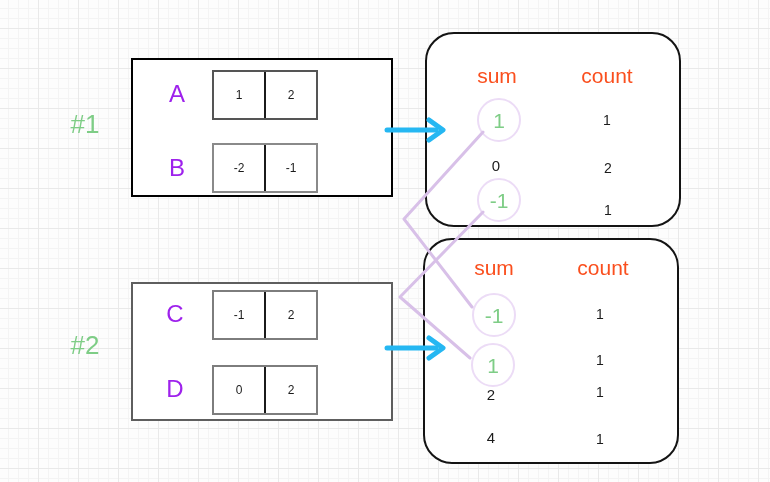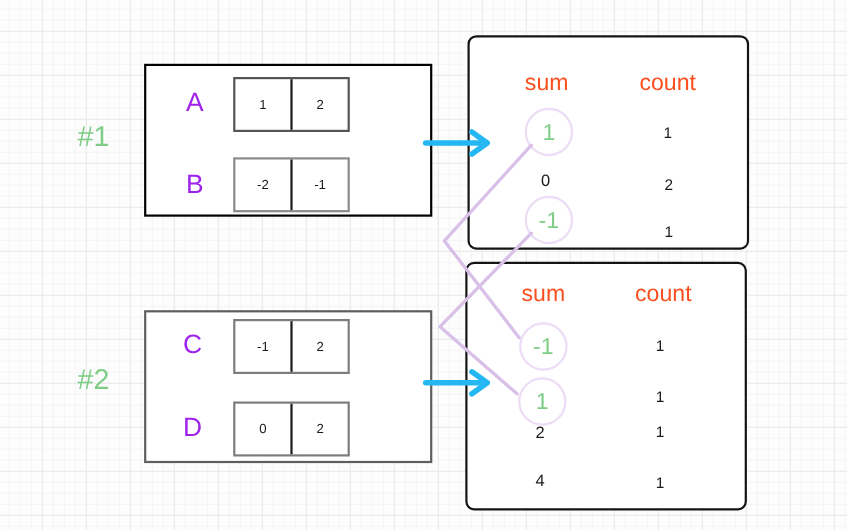--- a/index.html
+++ b/index.html
@@ -30,21 +30,21 @@
   .box2{border-color:#5e5e5e;}
   .arr-name{font-size:24px;color:var(--purple);}
   .cells{position:absolute;display:flex;background:#fff;border:2px solid currentColor;color:#555;}
   .cells-b{color:#8a8a8a;}
   .cells-c,.cells-d{color:#7d7d7d;}
   .cell{width:50px;height:46px;display:flex;align-items:center;justify-content:center;
         font-size:12px;color:var(--text);}
   .cell + .cell{border-left:2px solid currentColor;color:currentColor;}
   .cell + .cell, .cell{color:var(--text);}
   .cell + .cell{border-left-color:inherit;}
-  .round-box{position:absolute;background:#fff;border:2px solid #141414;border-radius:8px;box-sizing:border-box;text-decoration:underline;}
+  .round-box{position:absolute;background:#fff;border:2px solid #141414;border-radius:29px;box-sizing:border-box;text-decoration:underline;}
   .hdr{font-size:21px;color:var(--orange);}
   .circ{width:40px;height:40px;border:2px solid var(--lavender_circle);border-radius:50%;
         display:flex;align-items:center;justify-content:center;
         font-size:21px;color:var(--green);background:#fff;}
   .sumv{font-size:15px;color:var(--text);}
   .cnt{font-size:14px;color:var(--text);}
   .overlay{position:absolute;left:0;top:0;pointer-events:none;}
   .conn{fill:none;stroke:var(--lavender_line);stroke-width:3;stroke-linecap:round;stroke-linejoin:round;}
   .flow{fill:none;stroke:var(--cyan);stroke-width:5;stroke-linecap:round;stroke-linejoin:round;}
 </style>

